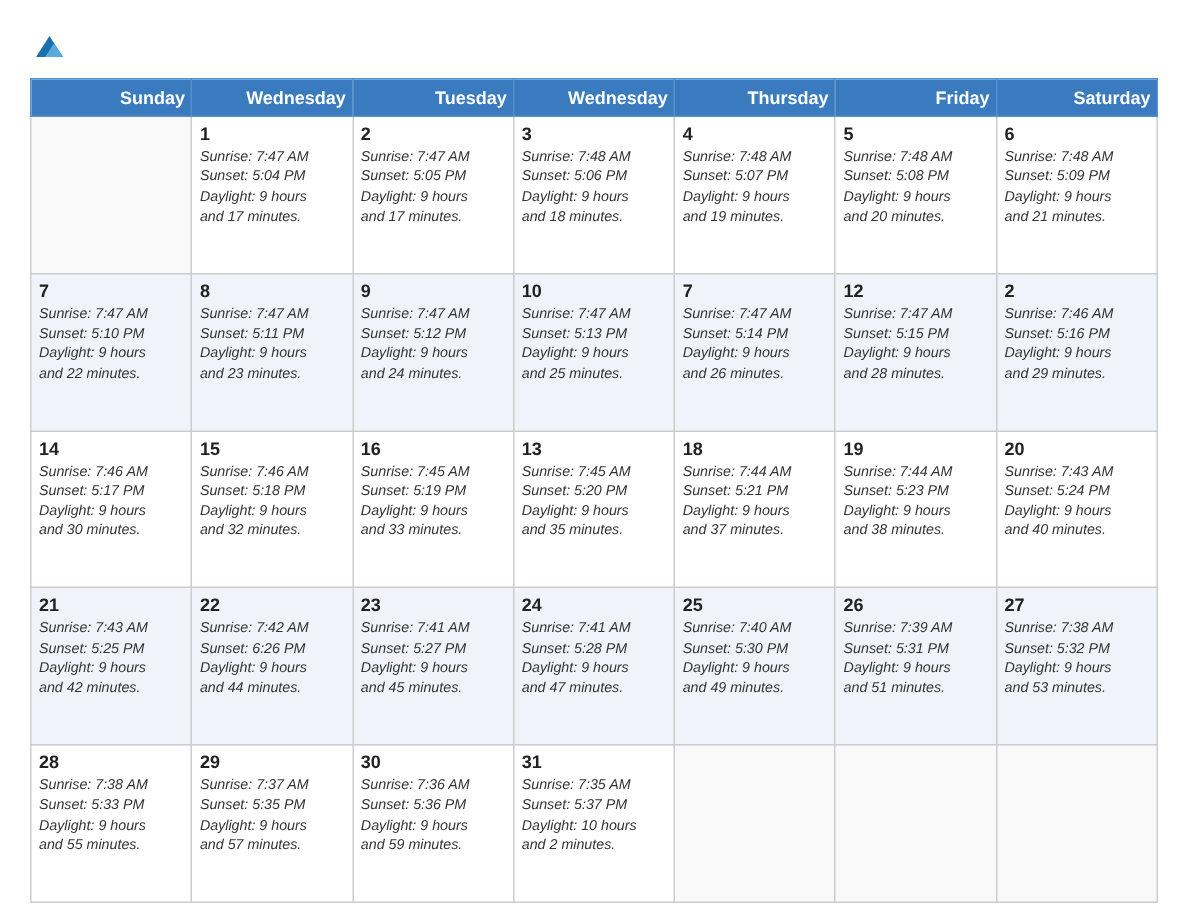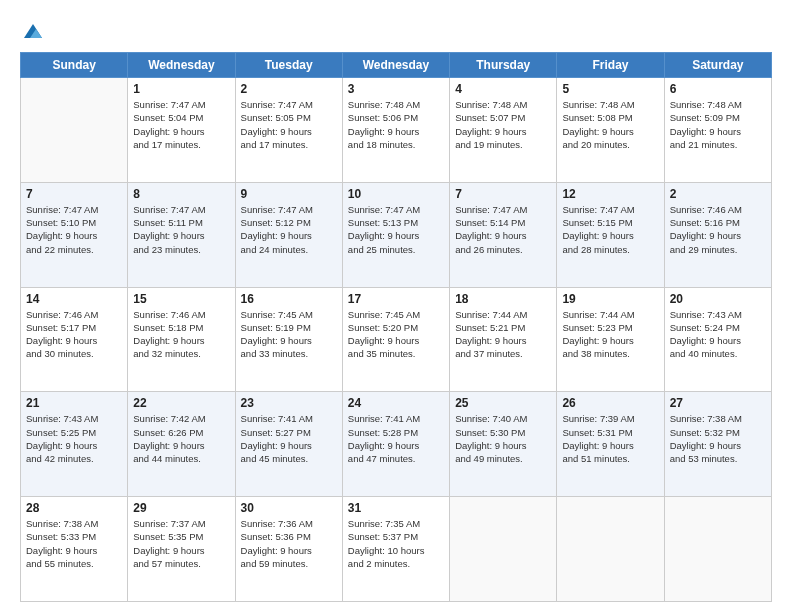--- a/index.html
+++ b/index.html
@@ -60,21 +60,21 @@
       border-collapse: collapse;
       width: 100%;
       table-layout: fixed;
     }
     .calendar th {
       background: #3a7bbf;
       color: #fff;
       font-size: 12px;
       font-weight: bold;
       padding: 5px 4px;
-      text-align: center;
+      text-align: right;
       border: 1px solid #5590cc;
     }
     .calendar td {
       border: 1px solid #ccc;
       vertical-align: top;
       padding: 4px 5px;
       font-size: 10px;
       color: #333;
       height: 88px;
     }
@@ -85,20 +85,21 @@
       font-size: 12px;
       font-weight: bold;
       color: #222;
       display: block;
       margin-bottom: 2px;
     }
     .day-info {
       font-size: 9.5px;
       color: #333;
       line-height: 1.4;
+      font-style: italic;
     }
     .row-alt td {
       background: #f0f4fa;
     }
   </style>
 </head>
 <body>
 
 <div class="page">
   <div class="header">
@@ -198,21 +199,21 @@
           </td>
           <td>
             <span class="day-number">15</span>
             <div class="day-info"><span>Sunrise: 7:46 AM</span><br><span>Sunset: 5:18 PM</span><br><span>Daylight: 9 hours</span><br><span>and 32 minutes.</span></div>
           </td>
           <td>
             <span class="day-number">16</span>
             <div class="day-info"><span>Sunrise: 7:45 AM</span><br><span>Sunset: 5:19 PM</span><br><span>Daylight: 9 hours</span><br><span>and 33 minutes.</span></div>
           </td>
           <td>
-            <span class="day-number">17</span>
+            <span class="day-number">13</span>
             <div class="day-info"><span>Sunrise: 7:45 AM</span><br><span>Sunset: 5:20 PM</span><br><span>Daylight: 9 hours</span><br><span>and 35 minutes.</span></div>
           </td>
           <td>
             <span class="day-number">18</span>
             <div class="day-info"><span>Sunrise: 7:44 AM</span><br><span>Sunset: 5:21 PM</span><br><span>Daylight: 9 hours</span><br><span>and 37 minutes.</span></div>
           </td>
           <td>
             <span class="day-number">19</span>
             <div class="day-info"><span>Sunrise: 7:44 AM</span><br><span>Sunset: 5:23 PM</span><br><span>Daylight: 9 hours</span><br><span>and 38 minutes.</span></div>
           </td>

